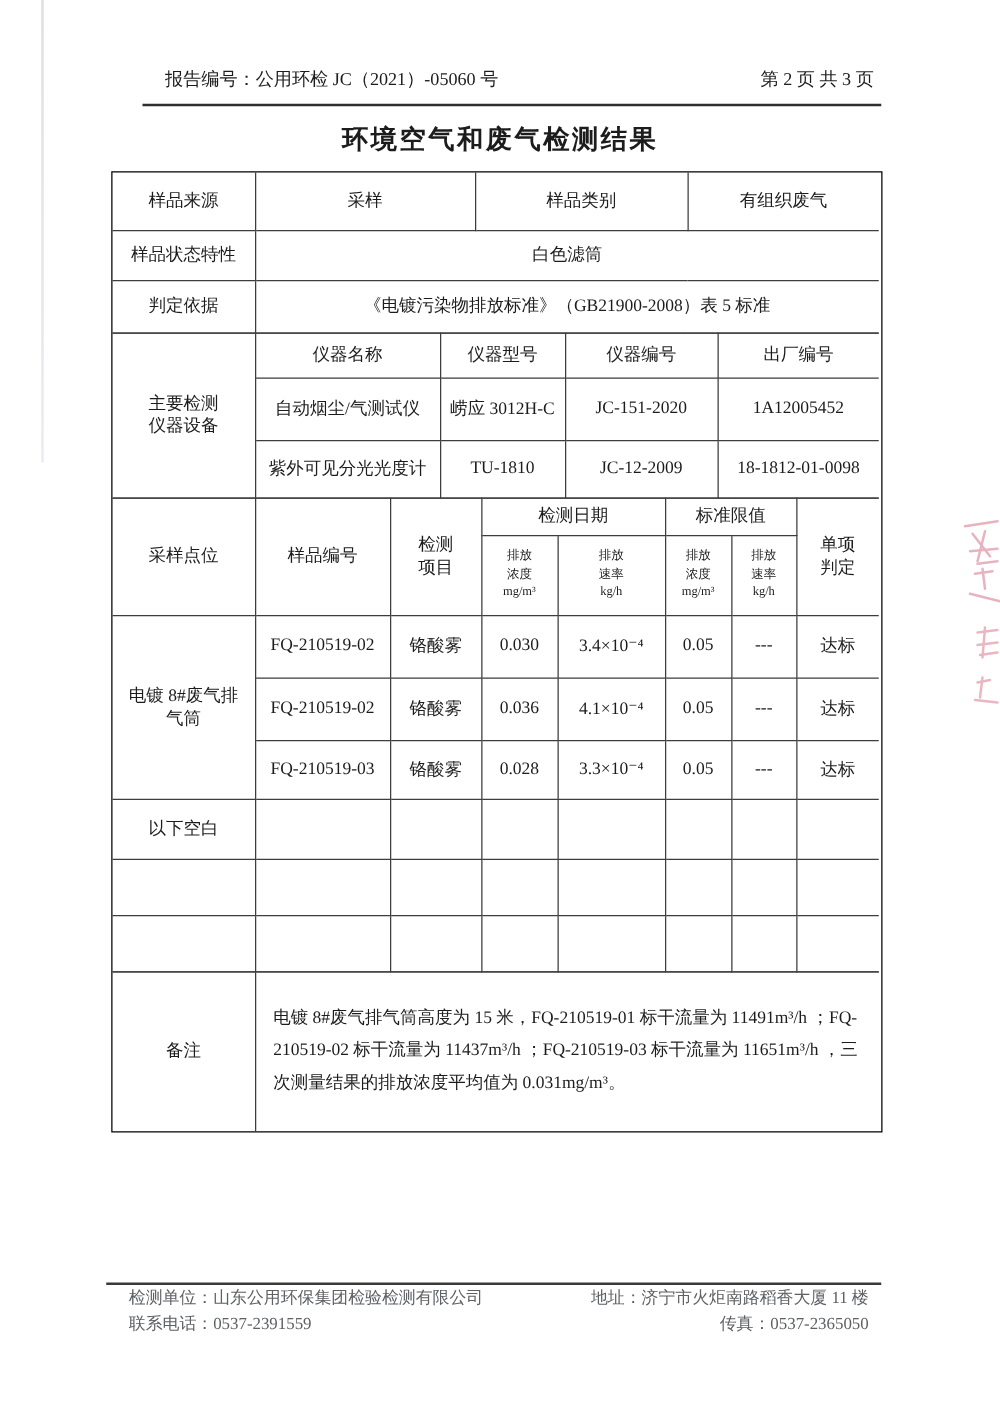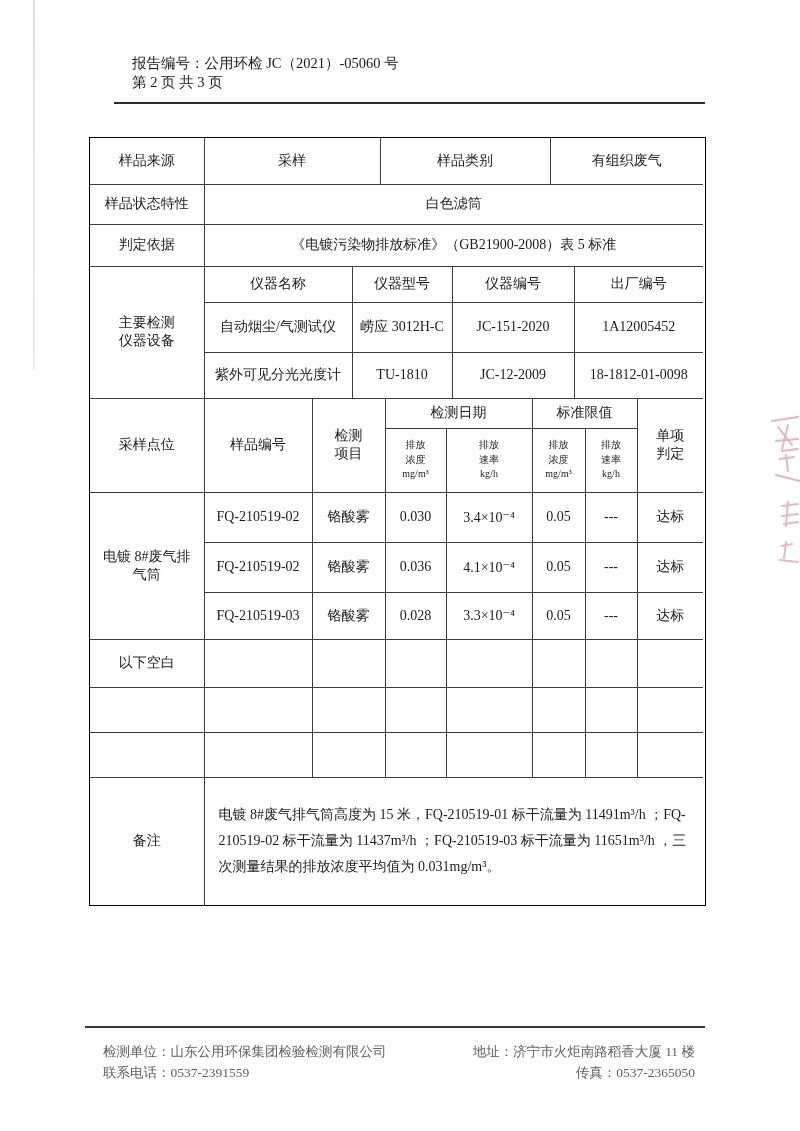--- a/index.html
+++ b/index.html
@@ -26,21 +26,20 @@
   
   .header {
     position: absolute;
     left: 114px; top: 50px;
     width: 591px;
     border-bottom: 2px solid #2e2e2e;
     padding: 4px 6px 10px 18px;
     display: flex;
     justify-content: space-between;
     font-size: 14.5px;
-    flex-direction: column;
   }
   .doc-title {
     position: absolute;
     left: 0; top: 97px;
     width: 800px;
     text-align: center;
     font-size: 21px;
     font-weight: bold;
     letter-spacing: 2px;
   }
@@ -80,41 +79,42 @@
     font-size: 14px;
     vertical-align: middle;
     white-space: normal;
   }
   
   .footer {
     position: absolute;
     left: 85px; top: 1026px;
     width: 620px;
     border-top: 2px solid #3a3a3a;
-    padding: 14px 10px 0 18px;
+    padding: 0 10px 0 18px;
     color: #5d6065;
     font-size: 13.5px;
     line-height: 1.55;
   }
   .footer-row { display: flex; justify-content: space-between; }
   
   .stamp { position: absolute; pointer-events: none; }
 </style>
 </head>
 <body>
 
 <div class="page">
 
   <div class="scan-line"></div>
 
   <div class="header">
     <span>报告编号：公用环检 JC（2021）-05060 号</span>
     <span>第 2 页 共 3 页</span>
   </div>
 
+  <div class="doc-title">环境空气和废气检测结果</div>
 
   <div class="table-stack">
 
     <table>
       <colgroup>
           <col style="width:114px">
           <col style="width:176px">
           <col style="width:170px">
           <col style="width:153px">
         </colgroup>

